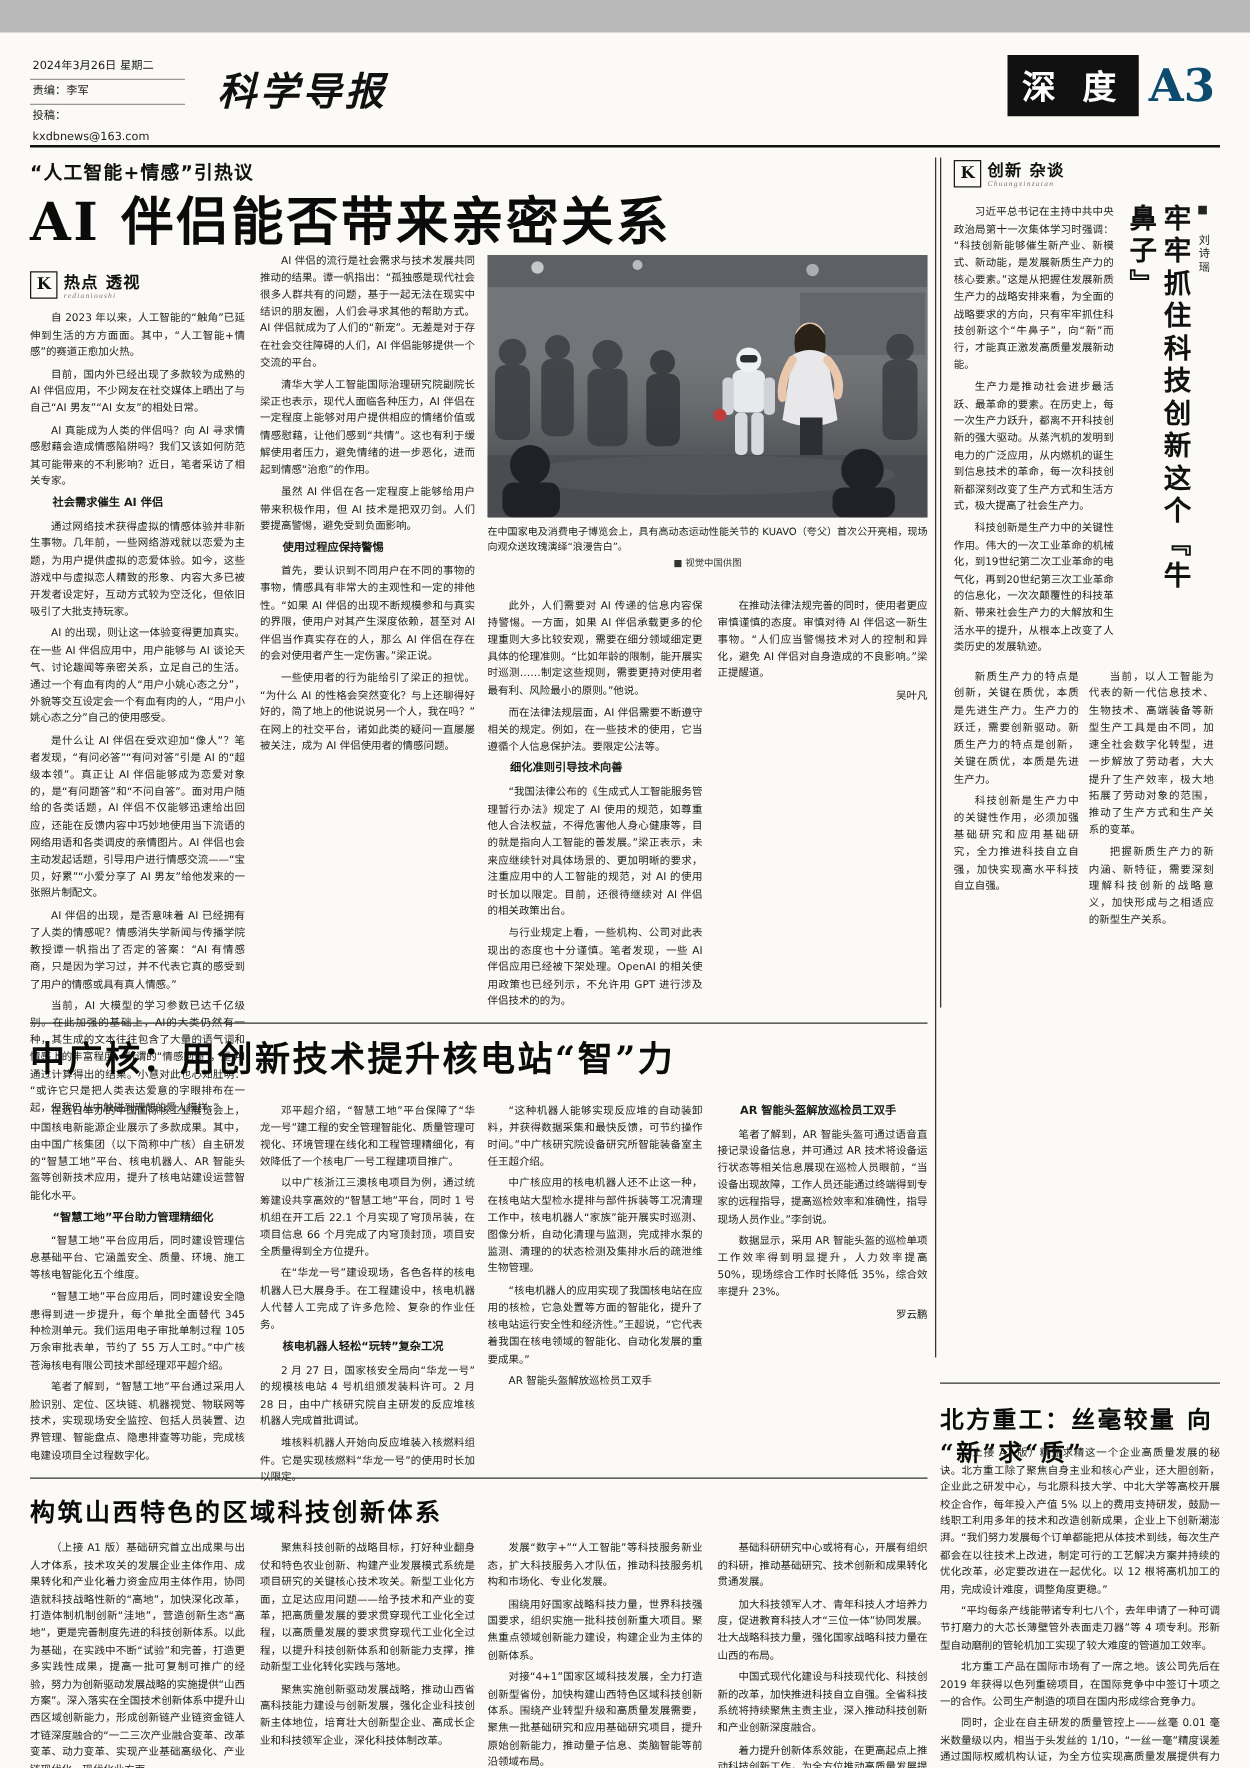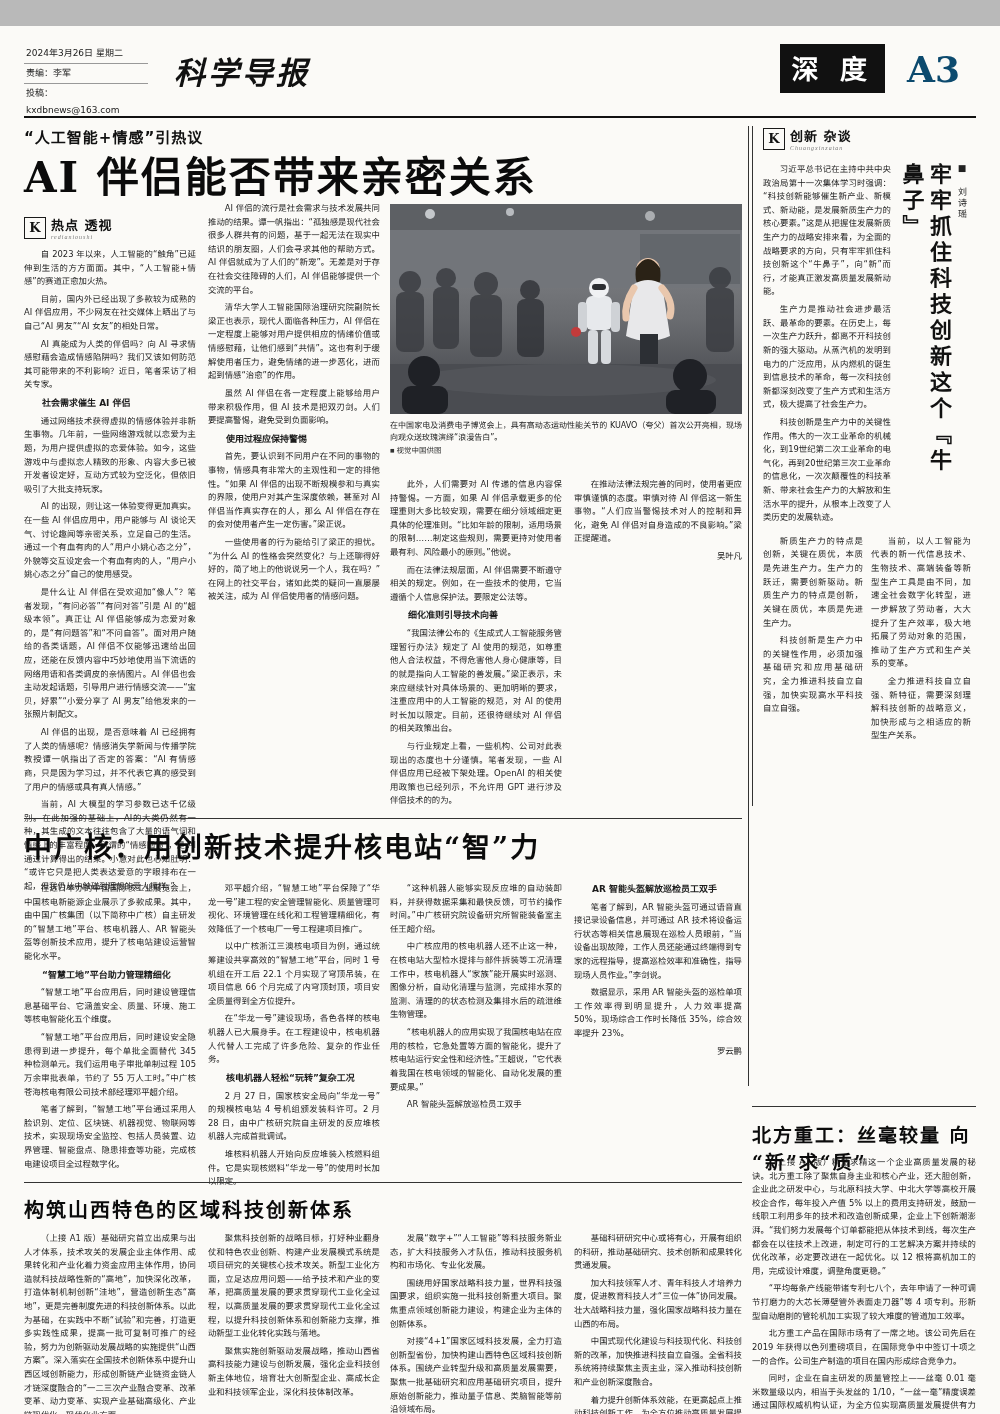--- a/index.html
+++ b/index.html
@@ -13,21 +13,21 @@
   .masthead{position:absolute;left:24px;top:18px;width:952px;height:66px;}
   .mh-left{position:absolute;left:0;top:0;font-size:9px;line-height:1.9;color:#1a1a1a;}
   .mh-left div{border-bottom:1px solid #999;padding:1px 4px 1px 2px;display:block;width:124px;box-sizing:border-box;}
   .mh-left div:last-child{border-bottom:none;}
   .mh-date{display:flex;justify-content:space-between;}
   .mh-title{
     position:absolute;left:150px;top:4px;font-family:"DejaVu Serif","Liberation Serif",serif;
     font-size:31px;font-weight:bold;letter-spacing:3px;color:#111;
     font-style:italic;
   }
-  .mh-right{position:absolute;right:16px;top:0;display:flex;align-items:center;gap:22px;}
+  .mh-right{position:absolute;right:4px;top:0;display:flex;align-items:center;gap:8px;}
   .mh-badge{
     background:#111;color:#fff;font-family:"DejaVu Serif","Liberation Serif",serif;
     font-size:27px;font-weight:bold;letter-spacing:6px;padding:4px 12px 6px;
   }
   .mh-page{font-family:"DejaVu Serif","Liberation Serif",serif;font-size:36px;font-weight:bold;color:#0c4a6e;}
   .rule-top{position:absolute;left:24px;top:90px;width:952px;border-top:2px solid #111;}
   
   .kicker{font-size:15px;color:#111;font-weight:bold;letter-spacing:1px;}
   .headline{
     font-family:"DejaVu Serif","Liberation Serif",serif;font-weight:bold;color:#0b0b0b;
@@ -41,21 +41,21 @@
   .subhead{font-weight:bold;font-size:9px;margin:6px 0 3px;text-indent:0;}
   .kbox{display:inline-flex;align-items:center;gap:5px;}
   .kmark{
     width:20px;height:20px;border:1.6px solid #1a1a1a;display:inline-flex;
     align-items:center;justify-content:center;font-family:"DejaVu Serif","Liberation Serif",serif;
     font-weight:bold;font-size:13px;color:#111;
   }
   .ktext{font-size:13px;font-weight:bold;letter-spacing:1px;color:#111;}
   .ktext small{display:block;font-size:6px;font-weight:normal;letter-spacing:1px;color:#777;font-family:"Liberation Serif",serif;font-style:italic;}
   .caption{font-size:8px;line-height:1.5;color:#222;text-align:justify;}
-  .credit{font-size:7.5px;color:#333;text-align:left;font-family:Liberation Serif, serif;}
+  .credit{font-size:7.5px;color:#333;text-align:center;}
   .byline{font-size:8.4px;text-align:right;color:#111;margin-top:3px;}
   .hr{border-top:1px solid #333;}
   
   .photo{
     position:relative;overflow:hidden;background:#6d6e70;
   }
   .photo svg{display:block;}
   
   .vtitle{
     writing-mode:vertical-rl;text-orientation:upright;
@@ -190,21 +190,21 @@
     <p>首先，要认识到不同用户在不同的事物的事物，情感具有非常大的主观性和一定的排他性。“如果 AI 伴侣的出现不断规模参和与真实的界限，使用户对其产生深度依赖，甚至对 AI 伴侣当作真实存在的人，那么 AI 伴侣在存在的会对使用者产生一定伤害。”梁正说。</p>
     <p>一些使用者的行为能给引了梁正的担忧。“为什么 AI 的性格会突然变化？与上还聊得好好的，简了地上的他说说另一个人，我在吗？”在网上的社交平台，诸如此类的疑问一直屡屡被关注，成为 AI 伴侣使用者的情感问题。</p>
   </div>
 
   <div style="position:absolute;left:390px;top:394px;width:352px;">
     <div class="caption">在中国家电及消费电子博览会上，具有高动态运动性能关节的 KUAVO（夸父）首次公开亮相，现场向观众送玫瑰演绎“浪漫告白”。</div>
     <div class="credit">■ <span>视觉中国供图</span></div>
   </div>
 
   <div style="position:absolute;left:390px;top:452px;width:172px;" class="col">
-    <p>此外，人们需要对 AI 传递的信息内容保持警惕。一方面，如果 AI 伴侣承载更多的伦理重则大多比较安观，需要在细分领域细定更具体的伦理准则。“比如年龄的限制，适用场景的限制……制定这些规则，需要更持对使用者最有利、风险最小的原则。”他说。</p>
+    <p>此外，人们需要对 AI 传递的信息内容保持警惕。一方面，如果 AI 伴侣承载更多的伦理重则大多比较安观，需要在细分领域细定更具体的伦理准则。“比如年龄的限制，能开展实时巡测……制定这些规则，需要更持对使用者最有利、风险最小的原则。”他说。</p>
     <p>而在法律法规层面，AI 伴侣需要不断遵守相关的规定。例如，在一些技术的使用，它当遵循个人信息保护法。要限定公法等。</p>
     <p class="subhead">细化准则引导技术向善</p>
     <p>“我国法律公布的《生成式人工智能服务管理暂行办法》规定了 AI 使用的规范，如尊重他人合法权益，不得危害他人身心健康等，目的就是指向人工智能的善发展。”梁正表示，未来应继续针对具体场景的、更加明晰的要求，注重应用中的人工智能的规范，对 AI 的使用时长加以限定。目前，还很待继续对 AI 伴侣的相关政策出台。</p>
     <p>与行业规定上看，一些机构、公司对此表现出的态度也十分谨慎。笔者发现，一些 AI 伴侣应用已经被下架处理。OpenAI 的相关使用政策也已经列示，不允许用 GPT 进行涉及伴侣技术的的为。</p>
   </div>
   <div style="position:absolute;left:574px;top:452px;width:168px;" class="col">
     <p>在推动法律法规完善的同时，使用者更应审慎谨慎的态度。审慎对待 AI 伴侣这一新生事物。“人们应当警惕技术对人的控制和异化，避免 AI 伴侣对自身造成的不良影响。”梁正提醒道。</p>
     <p></p>
     <p></p>
     <div class="byline">吴叶凡</div>
@@ -231,21 +231,21 @@
       </div>
     </div>
 
     <div style="display:flex;gap:8px;margin-top:6px;">
       <div style="width:100px;" class="col">
         <p>新质生产力的特点是创新，关键在质优，本质是先进生产力。生产力的跃迁，需要创新驱动。新质生产力的特点是创新，关键在质优，本质是先进生产力。</p>
         <p>科技创新是生产力中的关键性作用，必须加强基础研究和应用基础研究，全力推进科技自立自强，加快实现高水平科技自立自强。</p>
       </div>
       <div style="width:100px;" class="col">
         <p>当前，以人工智能为代表的新一代信息技术、生物技术、高端装备等新型生产工具是由不同，加速全社会数字化转型，进一步解放了劳动者，大大提升了生产效率，极大地拓展了劳动对象的范围，推动了生产方式和生产关系的变革。</p>
-        <p>全力推进科技自立自强、新特征，需要深刻理解科技创新的战略意义，加快形成与之相适应的新型生产关系。</p>
+        <p>把握新质生产力的新内涵、新特征，需要深刻理解科技创新的战略意义，加快形成与之相适应的新型生产关系。</p>
       </div>
     </div>
   </div>
 
   <div class="hr" style="position:absolute;left:24px;top:792px;width:718px;"></div>
   <div style="position:absolute;left:24px;top:806px;width:718px;">
     <div class="headline" style="font-size:28px;line-height:1.15;">中广核：用创新技术提升核电站“智”力</div>
   </div>
 
   <div style="position:absolute;left:24px;top:856px;width:172px;" class="col">

